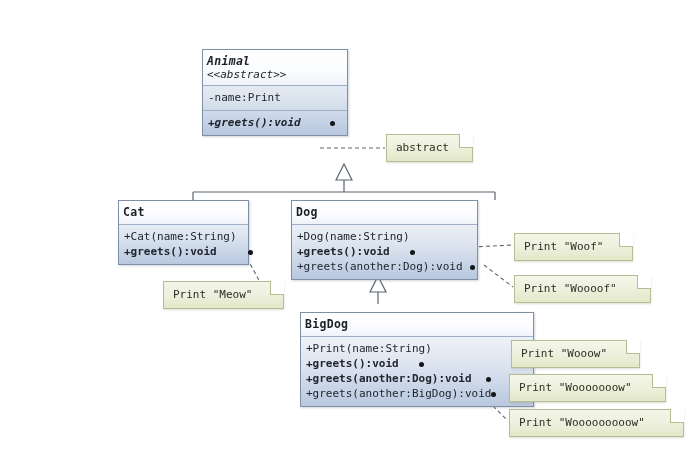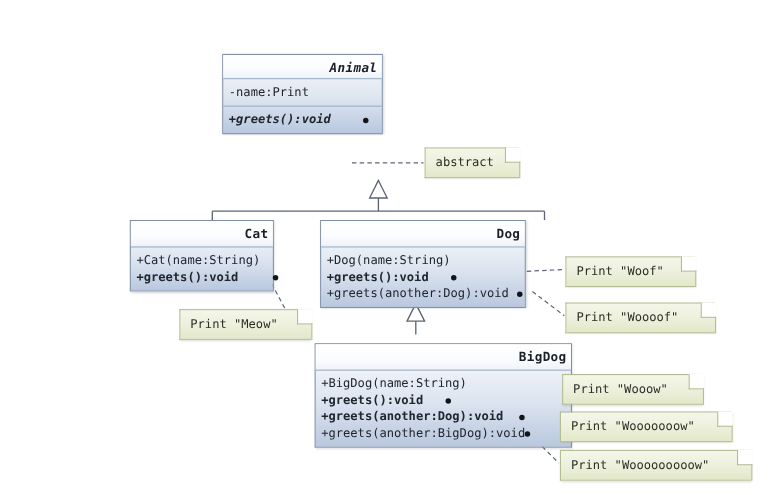--- a/index.html
+++ b/index.html
@@ -26,24 +26,24 @@
   .uml-class {
     position: absolute;
     box-sizing: border-box;
     border: 1px solid #7f8fa6;
     background: linear-gradient(to bottom, #fdfdff 0%, #f2f5fa 18%, #dde5f0 55%, #b9c8df 100%);
     box-shadow: 1px 1px 2px rgba(90,100,120,0.28);
     z-index: 3;
   }
   .uml-header {
     box-sizing: border-box;
-    text-align: right;
+    text-align: left;
     background: linear-gradient(to bottom, #ffffff 0%, #fbfcfe 60%, #eef2f8 100%);
     border-bottom: 1px solid #9fb0c6;
-    padding: 4px 4px 3px 4px;
+    padding: 4px 16px 3px 4px;
   }
   .uml-name {
     font-weight: bold;
     font-size: 11.5px;
     color: #1c2026;
     line-height: 14px;
     letter-spacing: 0.3px;
   }
   .uml-name.italic { font-style: italic; }
   .uml-stereotype {
@@ -140,20 +140,21 @@
       <path d="M 484 265 L 513 287"></path>
       <path d="M 376 369 L 510 352"></path>
       <path d="M 484 384 L 508 386"></path>
       <path d="M 488 401 L 508 421"></path>
     </g>
   </svg>
 
   <div class="uml-class" style="left:202px; top:49px; width:146px;">
     <div class="uml-header">
       <div class="uml-name italic">Animal</div>
+      <div class="uml-stereotype">&lt;&lt;abstract&gt;&gt;</div>
     </div>
     <div class="uml-compartment">
       <div class="uml-member">-name:Print</div>
     </div>
     <div class="uml-compartment last">
       <div class="uml-member bolditalic" style="padding-right:14px;">
         <span>+greets():void</span>
         <span class="anchor-dot" style="left:122px;"></span>
       </div>
     </div>
@@ -182,26 +183,26 @@
         <span>+greets():void</span>
         <span class="anchor-dot" style="left:113px;"></span>
       </div>
       <div class="uml-member" style="padding-right:14px;">
         <span>+greets(another:Dog):void</span>
         <span class="anchor-dot" style="left:173px;"></span>
       </div>
     </div>
   </div>
 
-  <div class="uml-class" style="left:286px; top:312px; width:234px;">
+  <div class="uml-class" style="left:300px; top:312px; width:234px;">
     <div class="uml-header" style="padding-bottom:5px;">
       <div class="uml-name">BigDog</div>
     </div>
     <div class="uml-compartment last">
-      <div class="uml-member">+BigDog(name:String)</div>
+      <div class="uml-member">+Print(name:String)</div>
       <div class="uml-member bold" style="padding-right:14px;">
         <span>+greets():void</span>
         <span class="anchor-dot" style="left:113px;"></span>
       </div>
       <div class="uml-member bold" style="padding-right:14px;">
         <span>+greets(another:Dog):void</span>
         <span class="anchor-dot" style="left:180px;"></span>
       </div>
       <div class="uml-member" style="padding-right:14px;">
         <span>+greets(another:BigDog):void</span>

